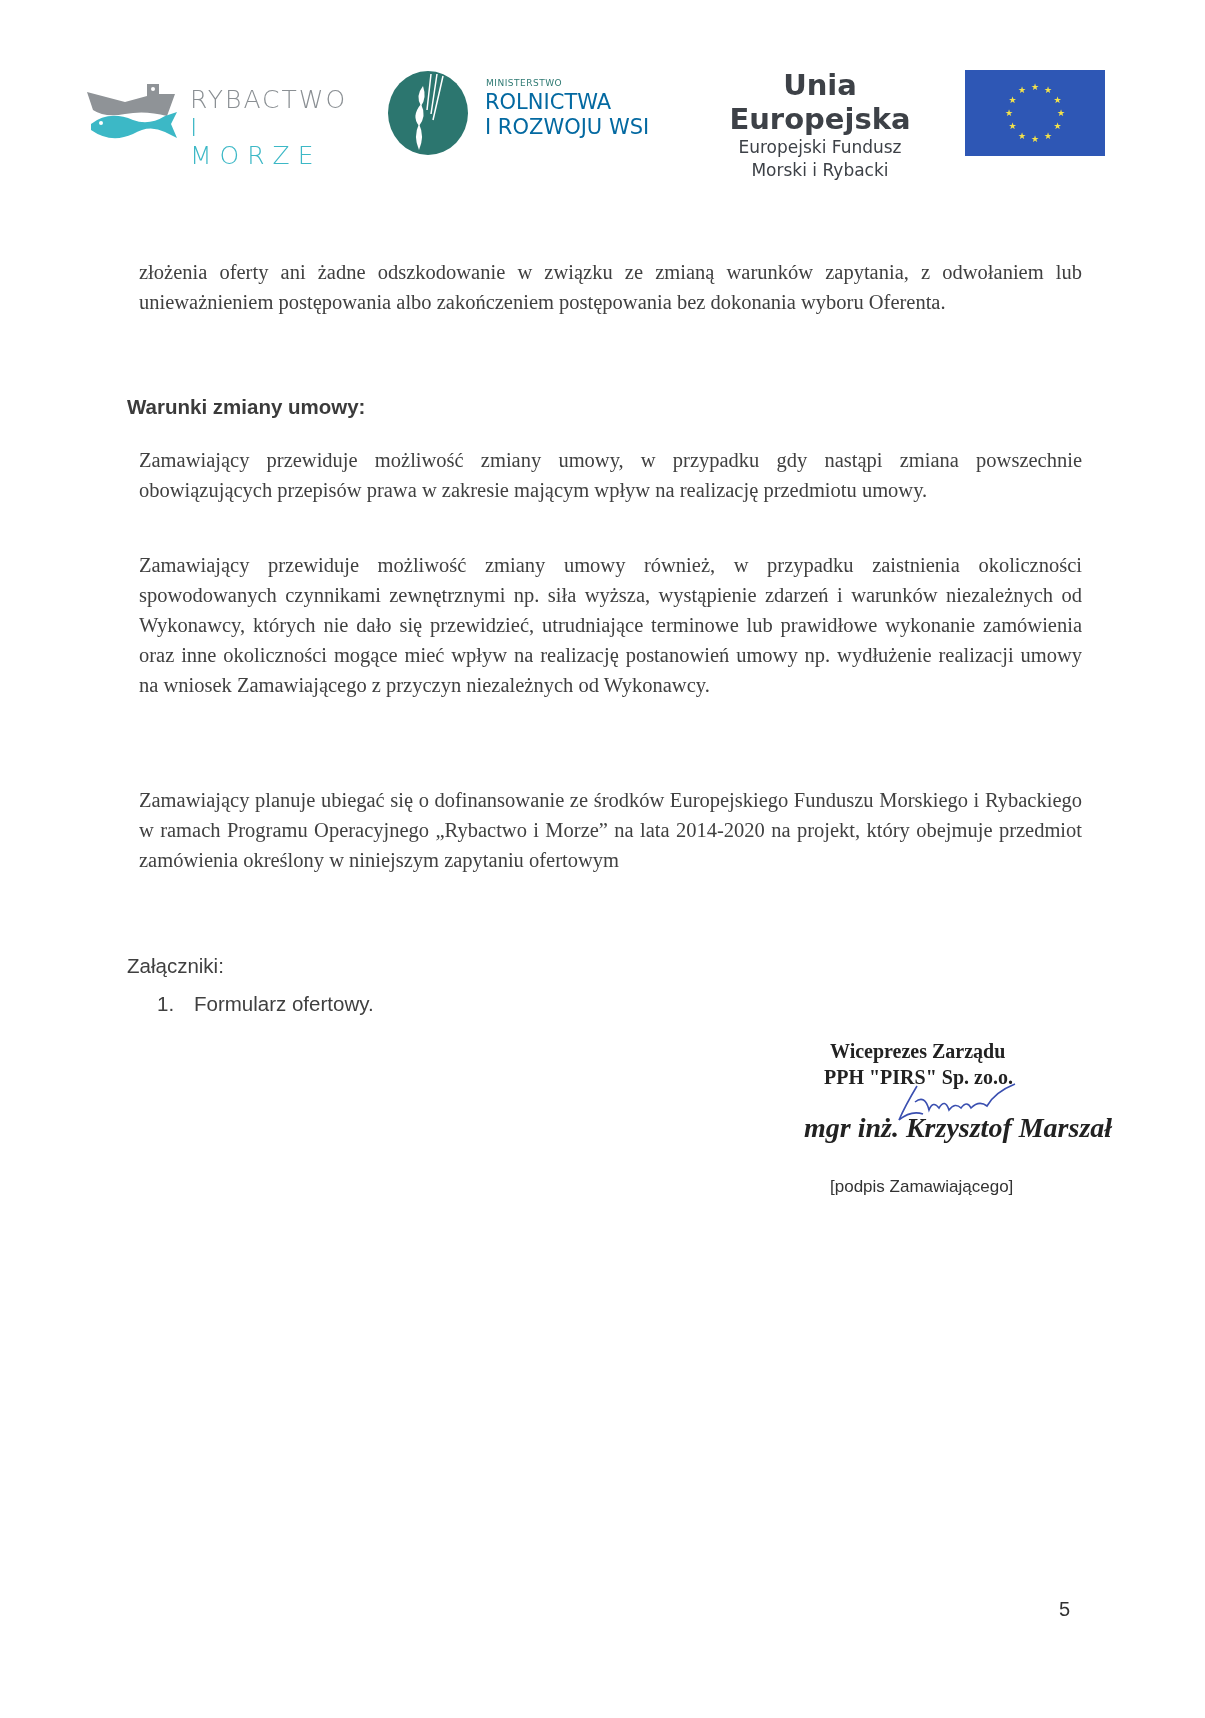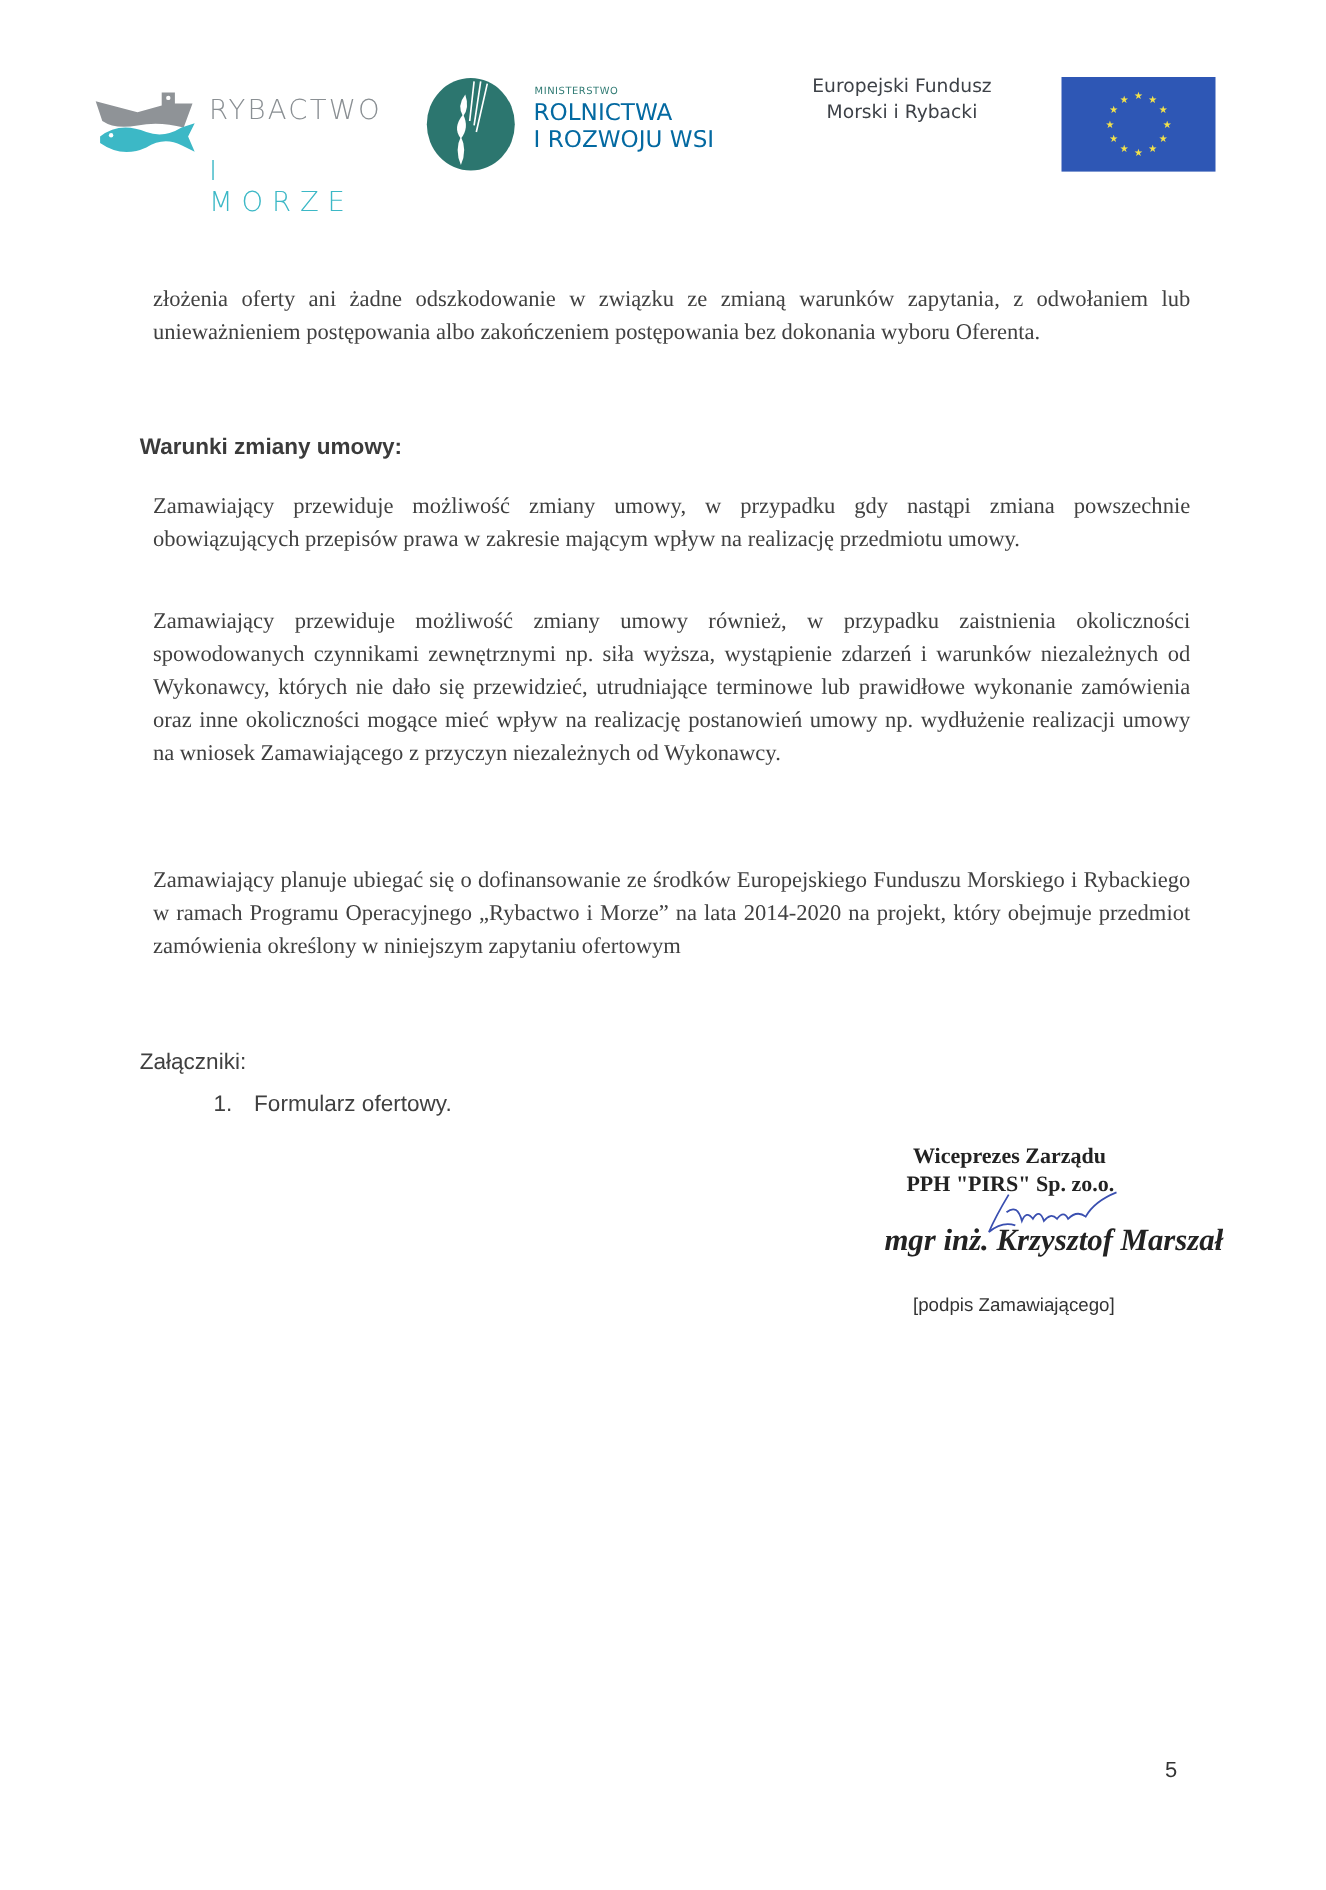--- a/index.html
+++ b/index.html
@@ -1,39 +1,39 @@
 <!DOCTYPE html>
 <html><head>
   <meta charset="utf-8">
   <style>
     html, body { margin: 0; padding: 0; background: #ffffff; }
     body { width: 1205px; height: 1718px; position: relative; overflow: hidden; font-family: "Liberation Sans", sans-serif; color: #3a3a3a; }
     .header { position: absolute; left: 0; top: 0; width: 1205px; height: 180px; }
     .logo-rybactwo { position: absolute; left: 85px; top: 80px; width: 260px; height: 70px; }
     .logo-rybactwo svg { position: absolute; left: 0; top: 0; }
     .ryb-text { position: absolute; left: 105px; top: 6px; font-family: "DejaVu Sans", sans-serif; font-size: 25px; letter-spacing: 2px; color: #8a8f93; font-weight: 300; line-height: 28px; }
-    .ryb-text .l2 { color: #3cb8c6; letter-spacing: 8px; margin-top: 28px; }
+    .ryb-text .l2 { color: #3cb8c6; letter-spacing: 8px; }
     .logo-ministry { position: absolute; left: 387px; top: 70px; }
     .logo-ministry .circle { position: absolute; left: 0; top: 0; width: 82px; height: 86px; }
     .min-small { position: absolute; left: 99px; top: 8px; font-family: "DejaVu Sans", sans-serif; font-size: 9px; color: #2f7a73; letter-spacing: 0.5px; white-space: nowrap; }
     .min-big { position: absolute; left: 98px; top: 20px; font-family: "DejaVu Sans", sans-serif; font-size: 21px; color: #0369a1; line-height: 25px; white-space: nowrap; }
     .logo-ue { position: absolute; left: 690px; top: 68px; width: 260px; text-align: center; }
     .ue-title { font-family: "DejaVu Sans", sans-serif; font-size: 29px; font-weight: bold; color: #3d4147; line-height: 34px; }
     .ue-sub { font-family: "DejaVu Sans", sans-serif; font-size: 17px; color: #3d4147; line-height: 23px; }
     .eu-flag { position: absolute; left: 965px; top: 70px; width: 140px; height: 86px; background: #2e57b5; }
     .content { position: absolute; left: 127px; top: 245px; width: 943px; font-size: 20.5px; line-height: 30px; color: #404040; }
     .p { text-align: justify; margin: 12px; font-family: Liberation Serif, serif; }
     .p1 { position: absolute; top: 0; left: 0; width: 943px; }
     .heading { position: absolute; top: 147px; left: 0; font-weight: bold; font-size: 20.5px; color: #3b3b3b; text-align: right; }
     .p2 { position: absolute; top: 188px; left: 0; width: 943px; }
     .p3 { position: absolute; top: 293px; left: 0; width: 943px; }
     .p4 { position: absolute; top: 528px; left: 0; width: 943px; }
     .att-label { position: absolute; top: 706px; left: 0; }
     .att-list { position: absolute; top: 744px; left: 30px; margin: 0; padding: 0; list-style: none; }
-    .att-list li { line-height: 30px; margin-left: 37px; }
+    .att-list li { line-height: 30px; }
     .att-list .num { display: inline-block; width: 37px; }
     .sig-block { position: absolute; left: 800px; top: 1040px; width: 260px; font-family: "Liberation Serif", serif; color: #222; }
     .sig-line1 { position: absolute; left: 30px; top: 0; font-size: 20px; font-weight: bold; white-space: nowrap; }
     .sig-line2 { position: absolute; left: 24px; top: 26px; font-size: 20px; font-weight: bold; white-space: nowrap; }
     .sig-name { position: absolute; left: 4px; top: 72px; font-size: 28px; font-style: italic; font-weight: bold; white-space: nowrap; }
     .sig-scrawl { position: absolute; left: 95px; top: 40px; }
     .sig-caption { position: absolute; left: 830px; top: 1177px; font-size: 17px; color: #333; white-space: nowrap; }
     .page-num { position: absolute; left: 1059px; top: 1598px; font-size: 20px; color: #333; }
   </style>
 </head>
@@ -62,20 +62,21 @@
       <path d="M44 4 L40 40 M50 4 L44 44 M56 6 L46 50" stroke="#fff" stroke-width="1.5" fill="none"></path>
     </svg>
     <div class="min-small">MINISTERSTWO</div>
     <div class="min-big">
       <div>ROLNICTWA</div>
       <div>I ROZWOJU WSI</div>
     </div>
   </div>
 
   <div class="logo-ue">
+    <div class="ue-title">Unia Europejska</div>
     <div class="ue-sub">Europejski Fundusz</div>
     <div class="ue-sub">Morski i Rybacki</div>
   </div>
 
   <div class="eu-flag">
     <svg width="140" height="86" viewBox="0 0 140 86" id="eu-stars">
         <text x="70" y="20" text-anchor="middle" font-size="9" fill="#f4e24a">★</text>
         <text x="83" y="23.483339501604593" text-anchor="middle" font-size="9" fill="#f4e24a">★</text>
         <text x="92.5166604983954" y="33" text-anchor="middle" font-size="9" fill="#f4e24a">★</text>
         <text x="96" y="46" text-anchor="middle" font-size="9" fill="#f4e24a">★</text>

